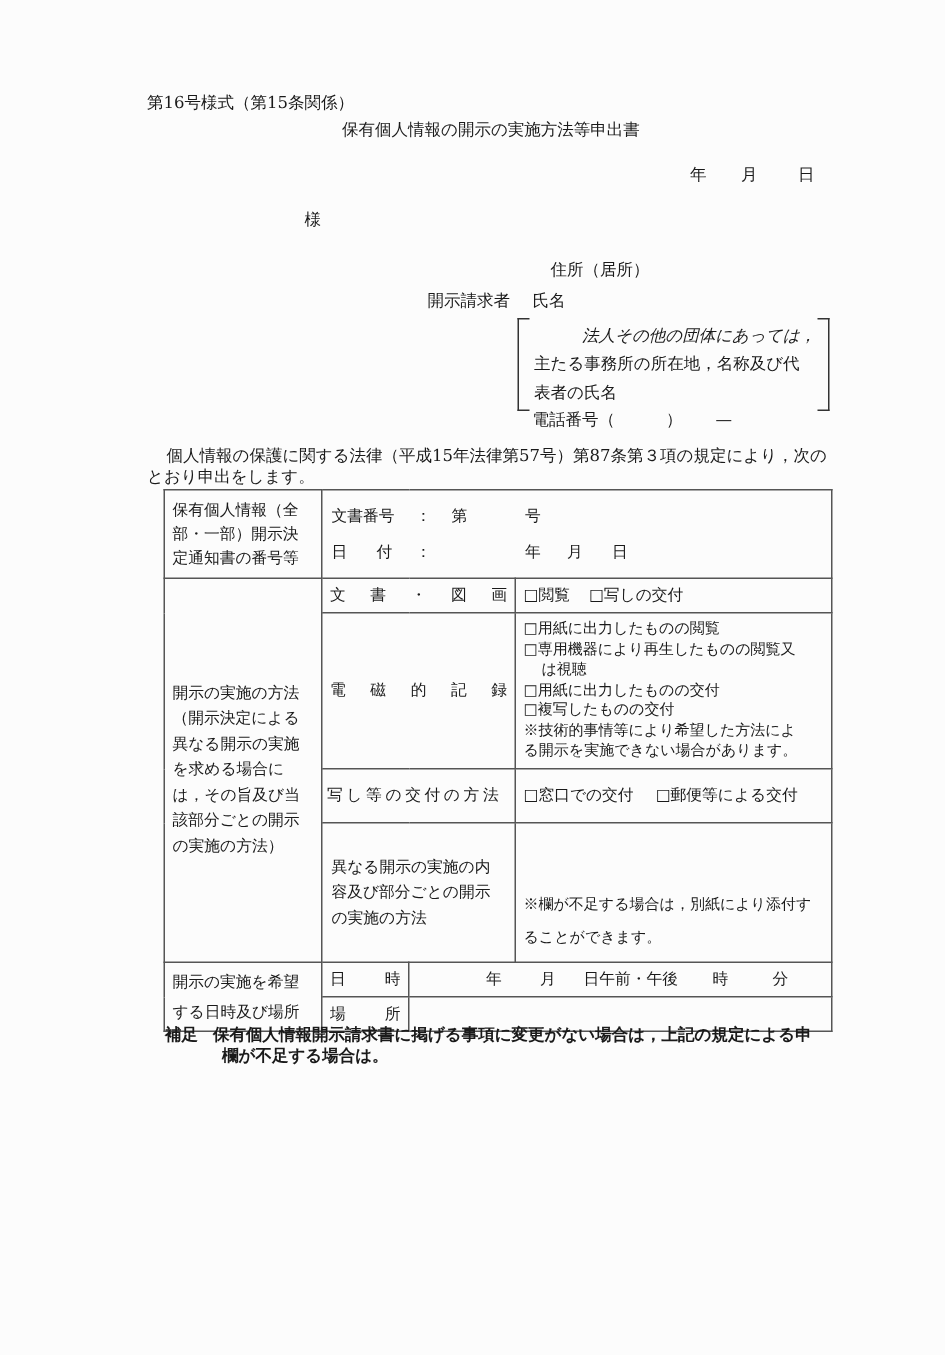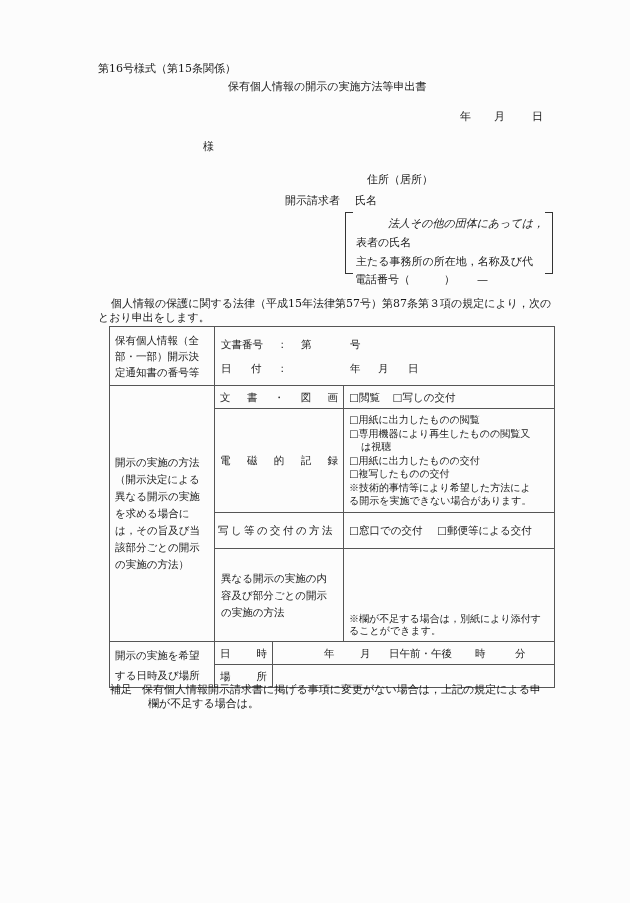--- a/index.html
+++ b/index.html
@@ -34,21 +34,21 @@
 
   table#main-table {
     position: absolute; left: 109px; top: 326px; width: 445px;
     border-collapse: collapse; table-layout: fixed;
     font-size: 10.5px; line-height: 15px;
   }
   #main-table td { border: 1px solid #555; padding: 2px 5px; vertical-align: middle; }
   .jus { display: flex; justify-content: space-between; }
   .opt-line { display: block; }
   .opt-indent { padding-left: 12px; }
-  #note-bottom { left: 110px; top: 683px; width: 455px; white-space: normal; }
+  #note-bottom { left: 110px; top: 683px; width: 455px; white-space: normal; font-weight: bold; }
   #note-bottom .cont { padding-left: 38px; }
 </style>
 </head>
 <body>
 
 <div class="abs t11" id="form-number">第16号様式（第15条関係）</div>
 <div class="abs t11" id="doc-title">保有個人情報の開示の実施方法等申出書</div>
 
 <div class="abs t11" id="date-line">
   <span style="width:34px;">年</span>
@@ -59,22 +59,22 @@
 <div class="abs t11" id="addressee">様</div>
 
 <div class="abs t11" id="addr-label">住所（居所）</div>
 <div class="abs t11" id="requester-label">開示請求者</div>
 <div class="abs t11" id="name-label">氏名</div>
 
 <div class="bracket" id="bracket-left"></div>
 <div class="bracket" id="bracket-right"></div>
 <div class="abs t11" id="corp-note">
   <div class="indent">法人その他の団体にあっては，</div>
+  <div>主たる事務所の所在地，名称及び代</div>
   <div>表者の氏名</div>
-  <div>主たる事務所の所在地，名称及び代</div>
 </div>
 
 <div class="abs t11" id="phone-line">
   <span>電話番号（</span><span style="display:inline-block;width:34px;"></span><span>）</span><span style="display:inline-block;width:22px;"></span><span>—</span>
 </div>
 
 <div class="abs t11" id="intro">個人情報の保護に関する法律（平成15年法律第57号）第87条第３項の規定により，次のとおり申出をします。</div>
 
 <table id="main-table">
   <colgroup>
@@ -148,21 +148,21 @@
     <td colspan="2" style="letter-spacing:2.4px; white-space:nowrap; padding:2px 3px;">写し等の交付の方法</td>
     <td>
       <span>□窓口での交付</span>
       <span style="display:inline-block;width:8px;"></span>
       <span>□郵便等による交付</span>
     </td>
   </tr>
 
   <tr style="height:93px;">
     <td colspan="2" style="line-height:17px; white-space:normal; padding:2px 6px 2px 6px;">異なる開示の実施の内容及び部分ごとの開示の実施の方法</td>
-    <td style="vertical-align:bottom; font-size:10px; line-height:12px; padding-bottom:4px;margin-left:32px;">
+    <td style="vertical-align:bottom; font-size:10px; line-height:22px; padding-bottom:4px;margin-left:32px;">
       <span>※欄が不足する場合は，別紙により添付することができます。</span>
     </td>
   </tr>
 
   <tr style="height:23px;">
     <td rowspan="2" style="line-height:20px;">開示の実施を希望する日時及び場所</td>
     <td>
       <div class="jus">
         <span>日</span>
         <span>時</span>

